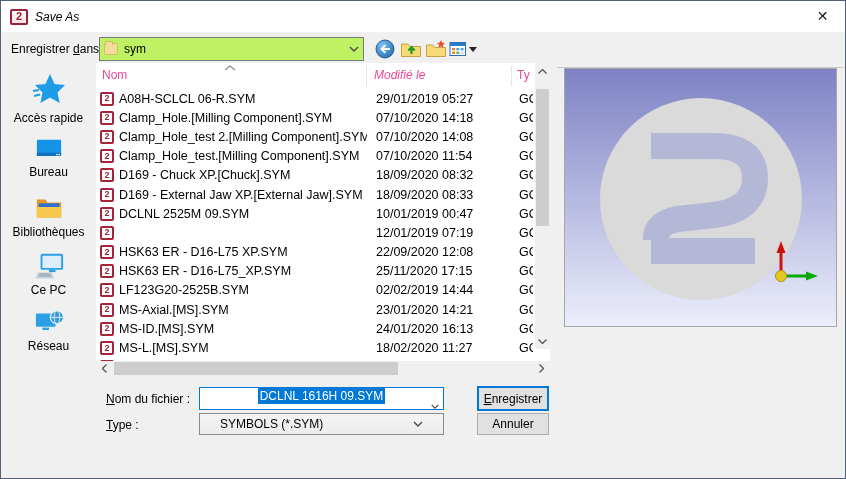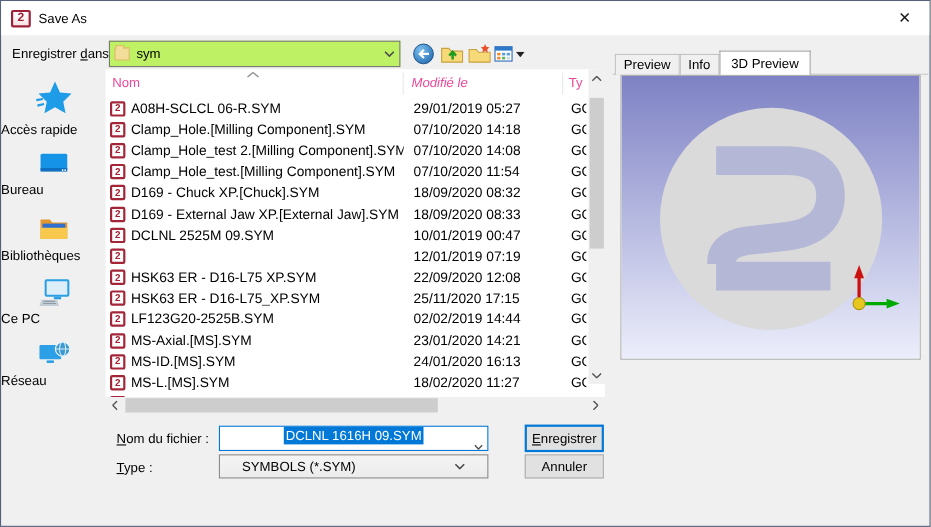--- a/index.html
+++ b/index.html
@@ -5,33 +5,33 @@
   html,body{margin:0;padding:0;background:#888;}
   *{box-sizing:border-box;}
   .dialog{position:relative;width:846px;height:479px;background:#f0f0f0;
     border:1px solid #54617a;font-family:"Liberation Sans",sans-serif;font-size:12px;color:#000;overflow:hidden;}
   .abs{position:absolute;}
   
   .titlebar{position:absolute;left:0;top:0;width:100%;height:31px;background:#fff;display:flex;align-items:center;}
   .applogo{width:18px;height:16px;margin-left:9px;border:2px solid #9c2038;border-radius:2px;
     background:linear-gradient(#ffffff,#f6e3e6);color:#9c2038;font-weight:bold;font-size:11px;
     display:flex;align-items:center;justify-content:center;line-height:1;}
-  .title{margin-left:7px;font-size:12px;}
+  .title{margin-left:7px;font-size:12px;font-style:italic;}
   .closebtn{position:absolute;right:0;top:0;width:45px;height:30px;display:flex;align-items:center;justify-content:center;
     font-size:14px;color:#1b1b1b;cursor:pointer;}
   
   .lbl{white-space:nowrap;}
   .accel{text-decoration:underline;}
   .combo{background:#bef264;border:1px solid #7a7a7a;display:flex;align-items:center;padding:0 4px;}
   .combo .chev{margin-left:auto;}
   .folder-mini{width:14px;height:12px;background:#f3dd9a;border:1px solid #d9bc62;border-radius:1px;position:relative;margin-right:6px;flex:0 0 auto;}
   .folder-mini:before{content:"";position:absolute;left:0;top:-3px;width:6px;height:3px;background:#f3dd9a;border:1px solid #d9bc62;border-bottom:none;border-radius:1px 1px 0 0;}
   .toolbtn{display:flex;align-items:center;justify-content:center;cursor:pointer;}
   
-  .sideitem{position:absolute;left:0;width:95px;text-align:left;cursor:pointer;}
+  .sideitem{position:absolute;left:0;width:95px;text-align:center;cursor:pointer;}
   .sideitem .icon{display:block;margin:0 auto 2px;}
   .sideitem .slabel{font-size:12px;}
   
   .list{position:absolute;left:95px;top:62px;width:454px;height:298px;background:#fff;}
   .hdrcell{position:absolute;top:5px;color:#ec4899;cursor:pointer;white-space:nowrap;}
   .hdiv{position:absolute;top:3px;height:20px;width:1px;background:#e3e8ee;}
   .rows{position:absolute;left:0;top:26px;width:439px;height:272px;overflow:hidden;}
   .row{height:19.2px;display:flex;align-items:center;padding-left:4px;position:relative;white-space:nowrap;cursor:default;}
   .ficon{flex:0 0 auto;width:14px;height:14px;border:2px solid #a32638;border-radius:2px;background:#fff;color:#a32638;
     font-weight:bold;font-size:9px;display:flex;align-items:center;justify-content:center;margin-right:5px;line-height:1;}
@@ -315,25 +315,20 @@
     </div>
     <div class="thumb"></div>
     <div class="hsbarrow" style="right:0;">
       <svg width="5" height="9" viewBox="0 0 5 9">
           <polyline points="0.5,0.5 4.5,4.5 0.5,8.5" fill="none" stroke="#555" stroke-width="1.3"></polyline>
         </svg>
     </div>
   </div>
 
   <div class="tabline"></div>
-  <div class="tabs">
-    <div class="tab">Preview</div>
-    <div class="tab">Info</div>
-    <div class="tab active">3D Preview</div>
-  </div>
 
   <div class="pane">
     <svg width="271" height="257" viewBox="0 0 271 257">
       <defs>
         <linearGradient id="pg" x1="0" y1="0" x2="0" y2="1">
           <stop offset="0" stop-color="#7e82c4"></stop>
             <stop offset="1" stop-color="#eceefb"></stop>
         </linearGradient>
       </defs>
       <rect width="271" height="257" fill="url(#pg)"></rect>

